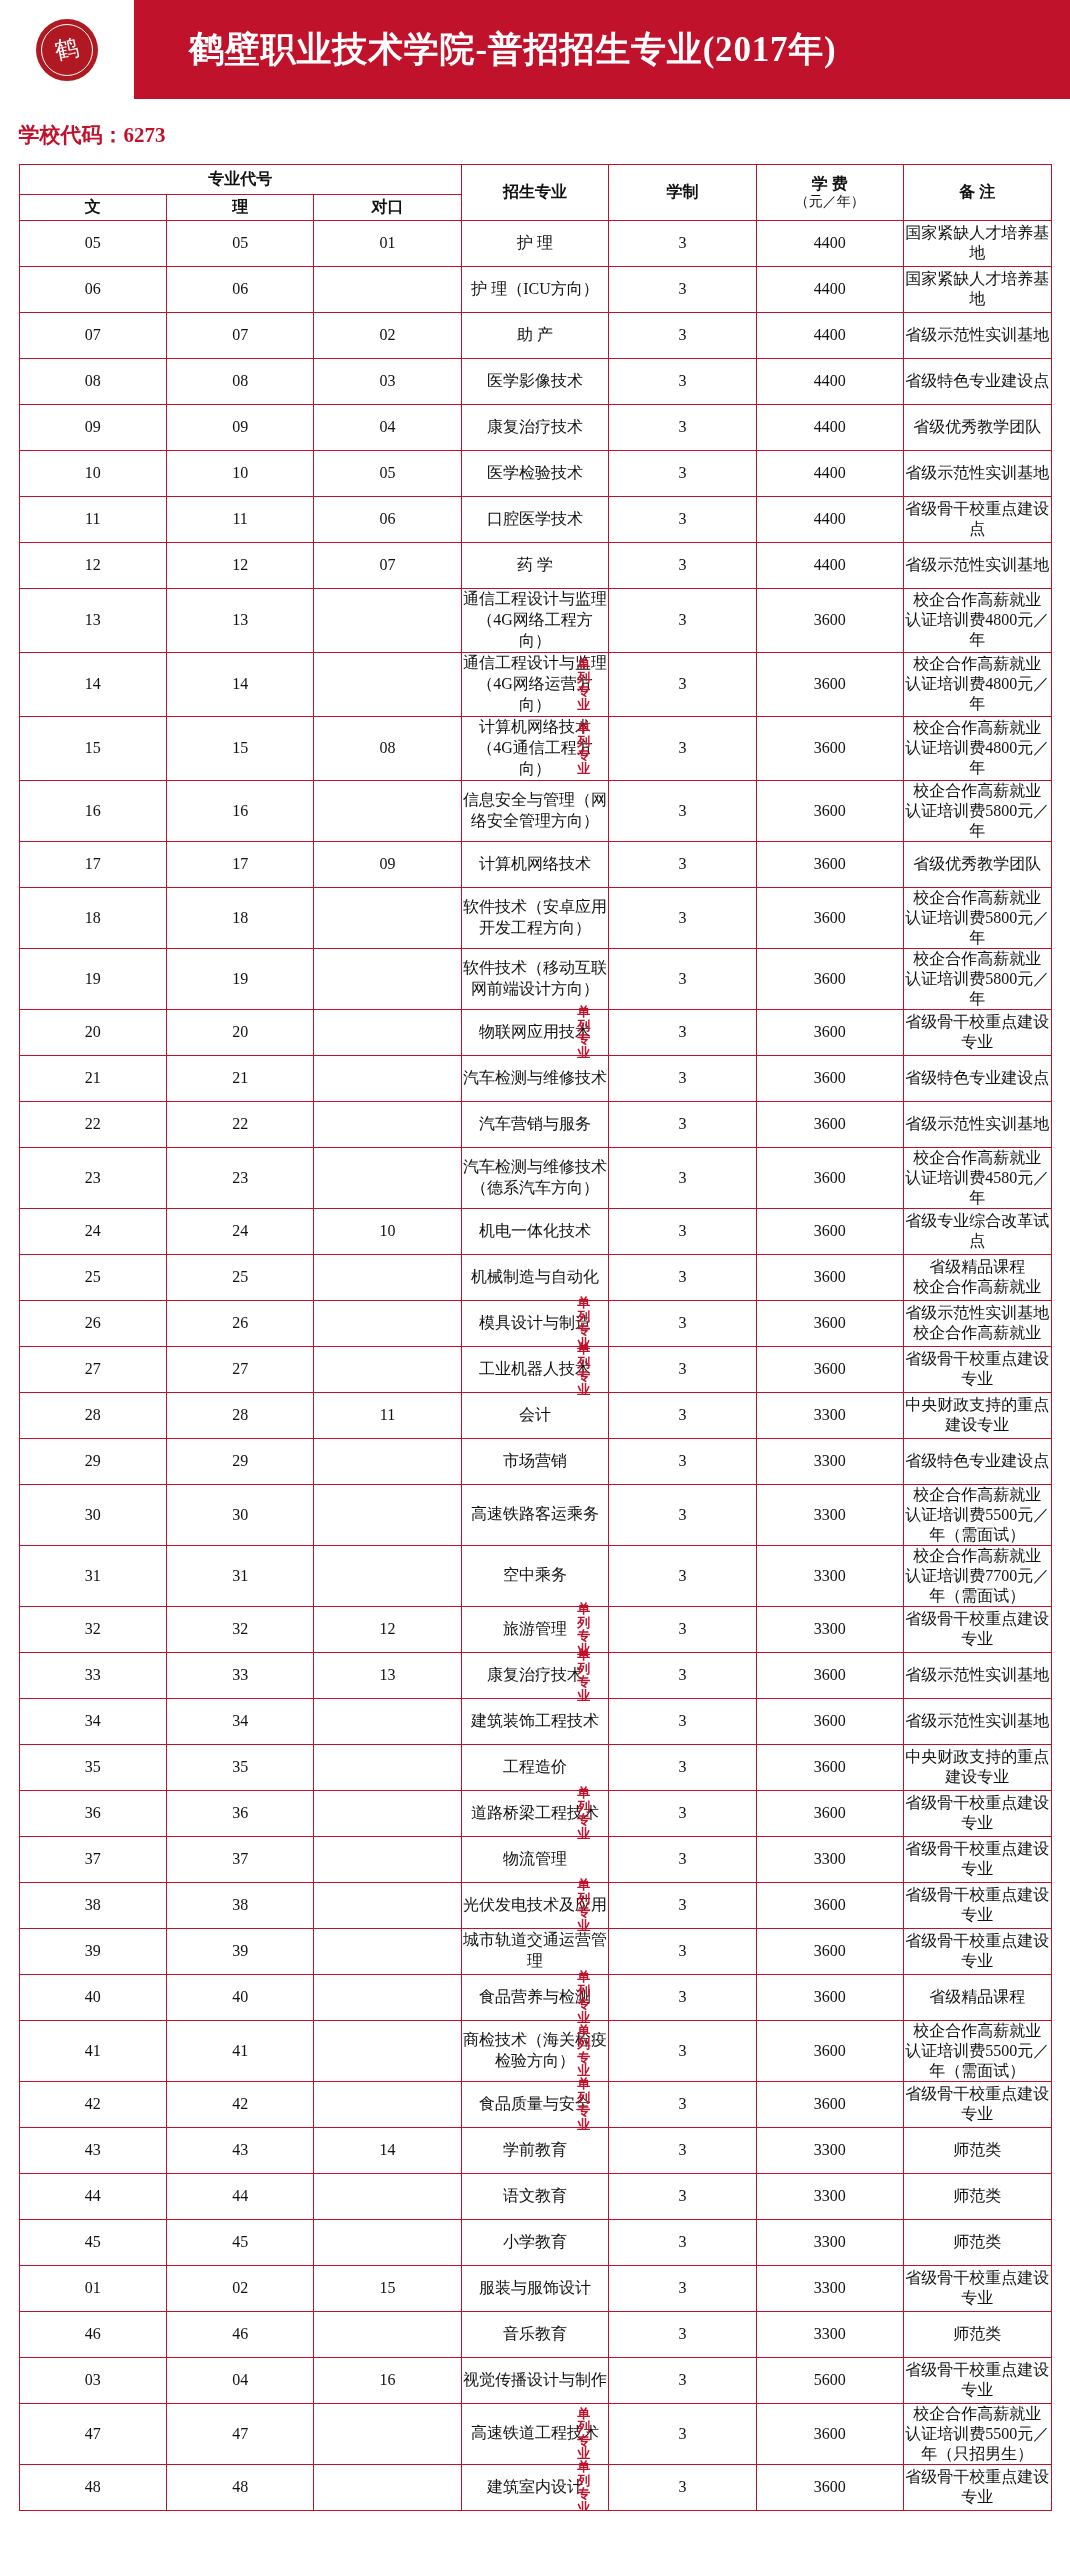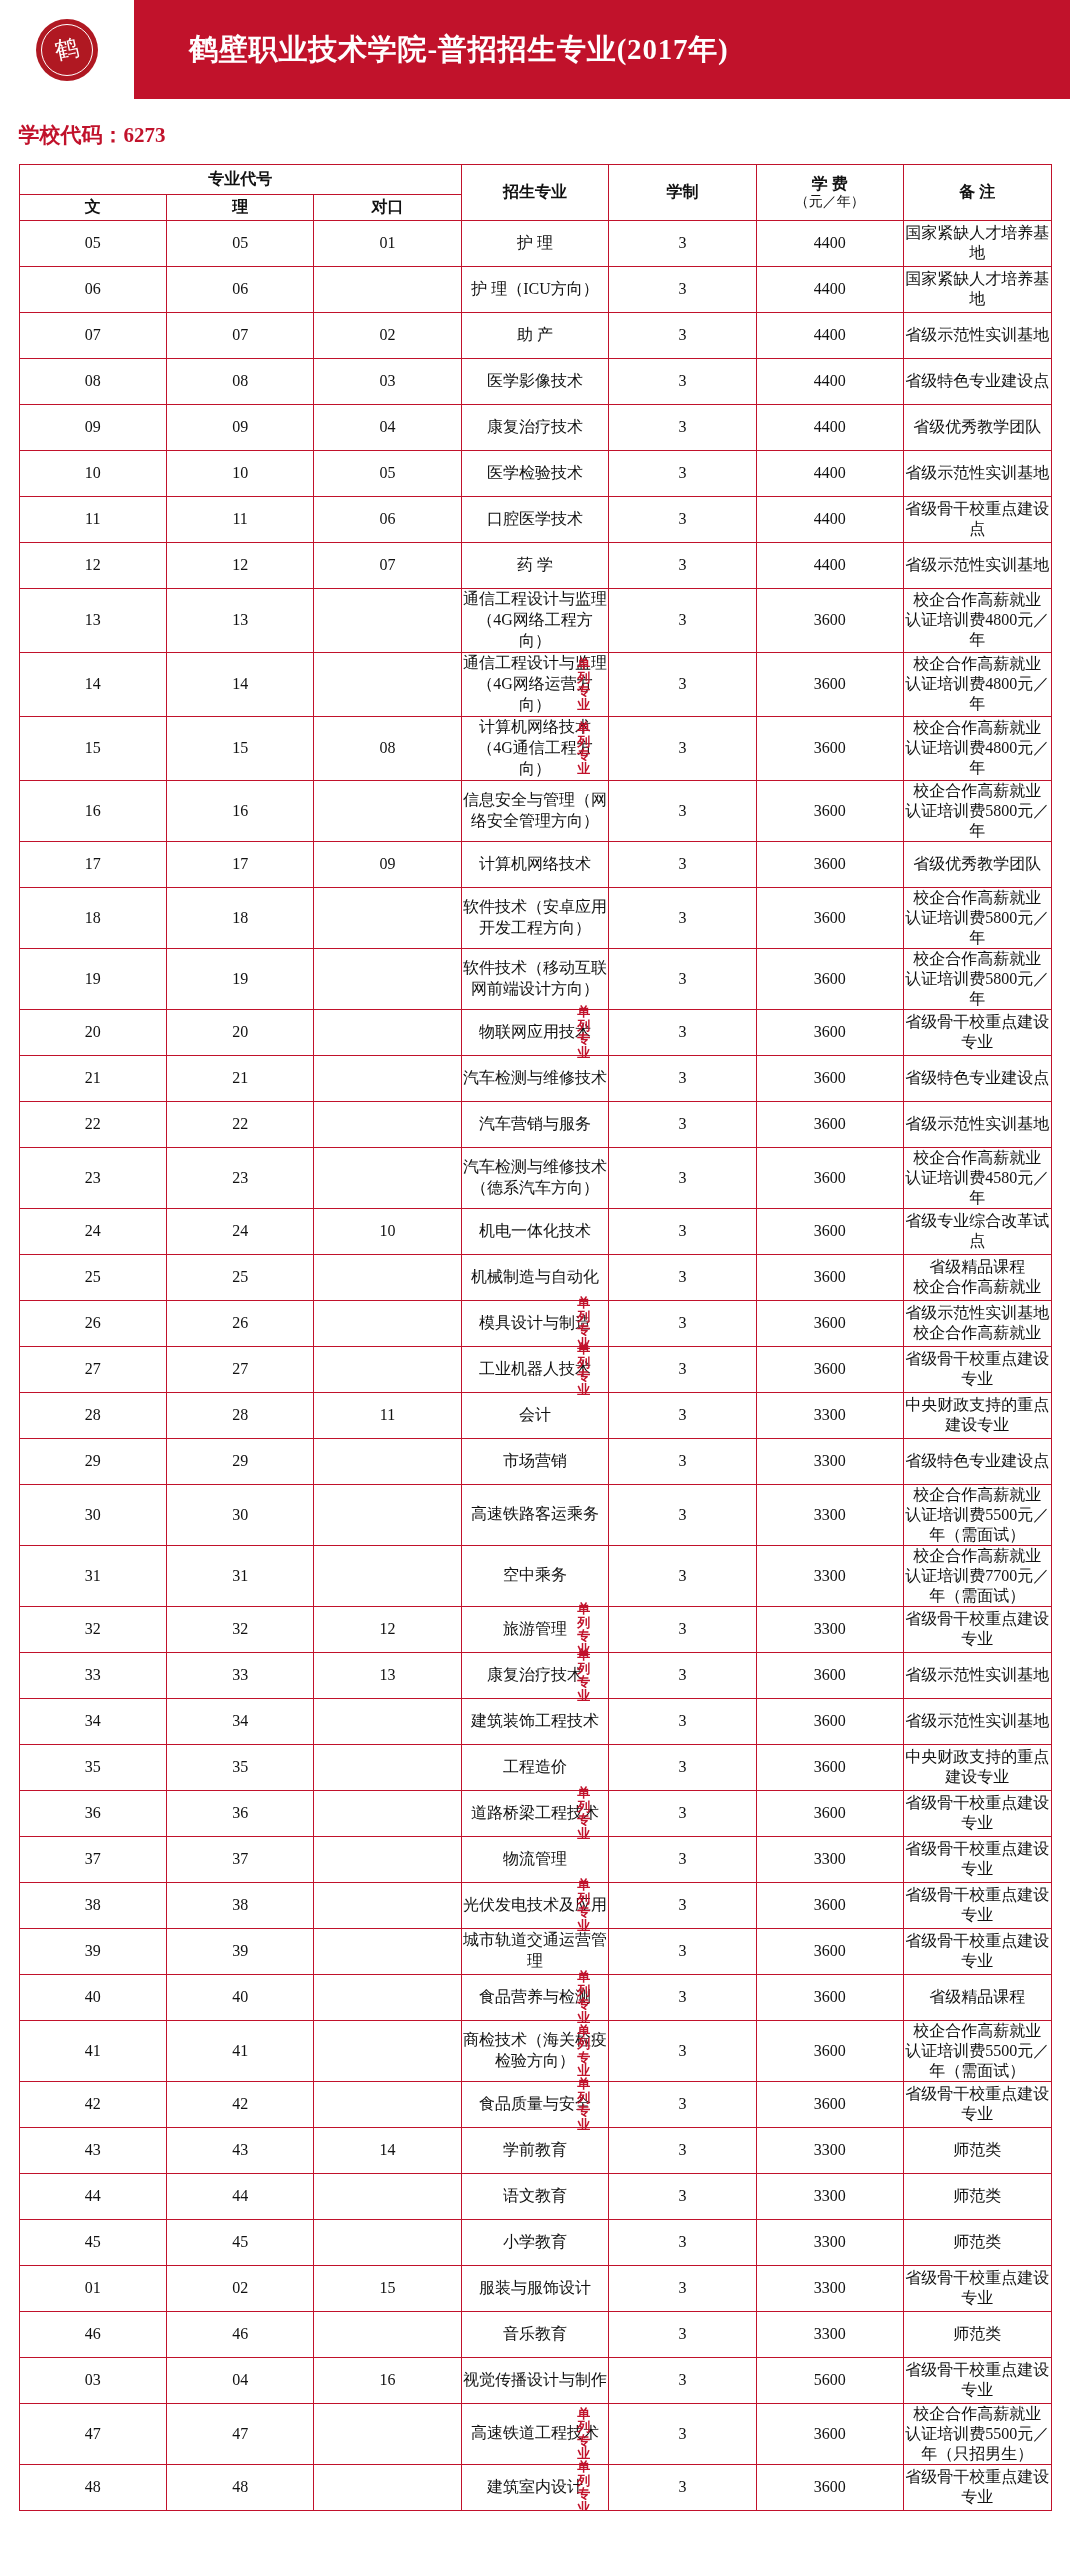--- a/index.html
+++ b/index.html
@@ -45,21 +45,21 @@
   .title-bar{
     flex:1;
     background:#c1122b;
     display:flex;
     align-items:center;
     padding-left:55px;
     box-sizing:border-box;
   }
   .title-bar .title{
     color:#ffffff;
-    font-size:29px;
+    font-size:35px;
     font-weight:bold;
     letter-spacing:0.8px;
     font-family:"Liberation Serif","DejaVu Serif",serif;
   }
 
   
   .schoolcode{
     color:#c1122b;
     font-size:21px;
     font-weight:bold;

